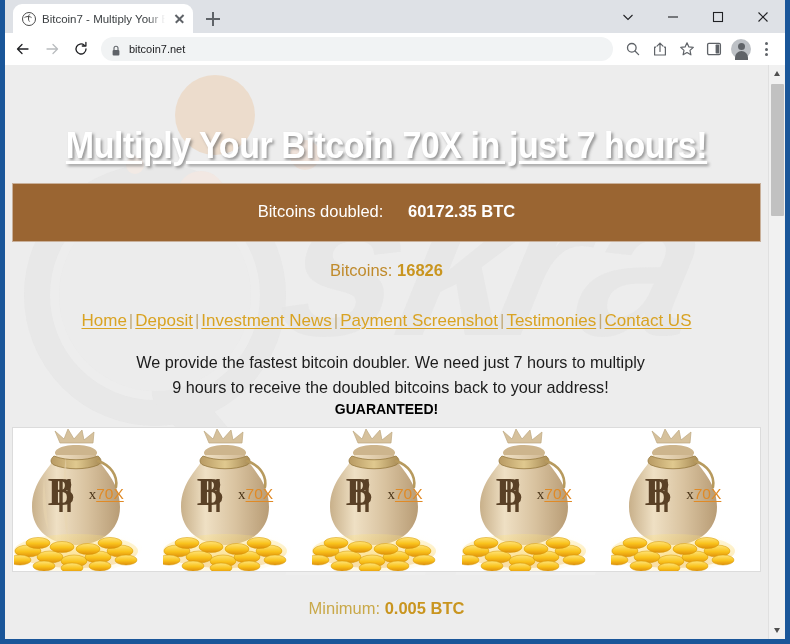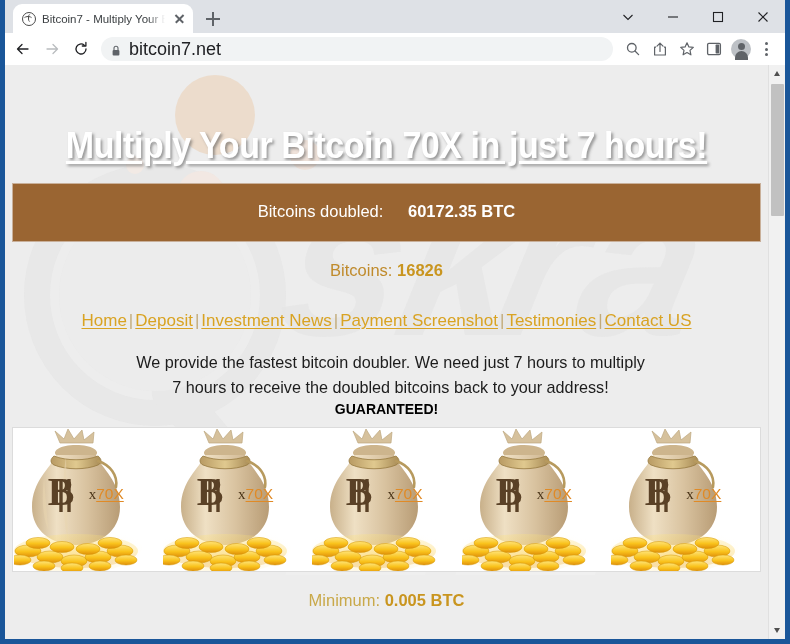--- a/index.html
+++ b/index.html
@@ -104,21 +104,21 @@
   }
   .navbtn { width: 28px; height: 28px; position: relative; flex: 0 0 28px; }
   .navbtn svg { position: absolute; left: 50%; top: 50%; transform: translate(-50%,-50%); }
   .omnibox {
     flex: 1; height: 24px; margin: 0 6px 0 5px;
     background: #f1f3f4; border-radius: 13px;
     display: flex; align-items: center;
     padding: 0 10px; gap: 8px;
   }
   .lock { width: 10px; height: 12px; position: relative; flex: 0 0 10px; }
-  .url { font-size: 18px; color: #202124; }
+  .url { font-size: 11px; color: #202124; }
   .tb-icon { width: 26px; height: 26px; position: relative; flex: 0 0 26px; }
   .tb-icon svg { position: absolute; left: 50%; top: 50%; transform: translate(-50%,-50%); }
   .avatar {
     width: 20px; height: 20px; border-radius: 50%;
     background: #bdc1c6; position: relative; flex: 0 0 20px;
     margin: 0 3px;
   }
   .avatar::before {
     content: ""; position: absolute; left: 6.5px; top: 3.5px;
     width: 7px; height: 7px; border-radius: 50%; background: #5f6368;
@@ -253,21 +253,21 @@
   .bag-label .mult {
     color: #e08a26;
     text-decoration: underline;
     text-underline-offset: 2px;
     font-size: 15.5px;
     font-family: "Liberation Sans", sans-serif;
   }
 
   .minmax {
     text-align: center;
-    padding-top: 16px;
+    padding-top: 24px;
     font-size: 16.5px;
     color: #c9a94a;
     line-height: 1.48;
   }
   .minmax b { color: #c9951f; font-weight: bold; }
 
   
   .scrollbar {
     position: absolute;
     right: 0; top: 0;
@@ -435,21 +435,21 @@
           <span>Bitcoins:</span>
           <b>16826</b>
         </div>
 
         <div class="navlinks">
           <a href="#">Home</a><span class="sep">|</span><a href="#">Deposit</a><span class="sep">|</span><a href="#">Investment News</a><span class="sep">|</span><a href="#">Payment Screenshot</a><span class="sep">|</span><a href="#">Testimonies</a><span class="sep">|</span><a href="#">Contact US</a>
         </div>
 
         <div class="para">
           <div>We provide the fastest bitcoin doubler. We need just 7 hours to multiply</div>
-          <div>7 hours to receive the doubled bitcoins back to your address!</div>
+          <div>9 hours to receive the doubled bitcoins back to your address!</div>
         </div>
         <div class="guaranteed">GUARANTEED!</div>
 
         <div class="bagstrip">
 
           <div class="bag-unit">
             <svg class="bag-svg" width="148" height="142" viewBox="0 0 148 142">
               <defs>
                 <linearGradient id="bagg" x1="0" y1="0" x2="1" y2="0">
                   <stop offset="0%" stop-color="#c8b08a"></stop>

